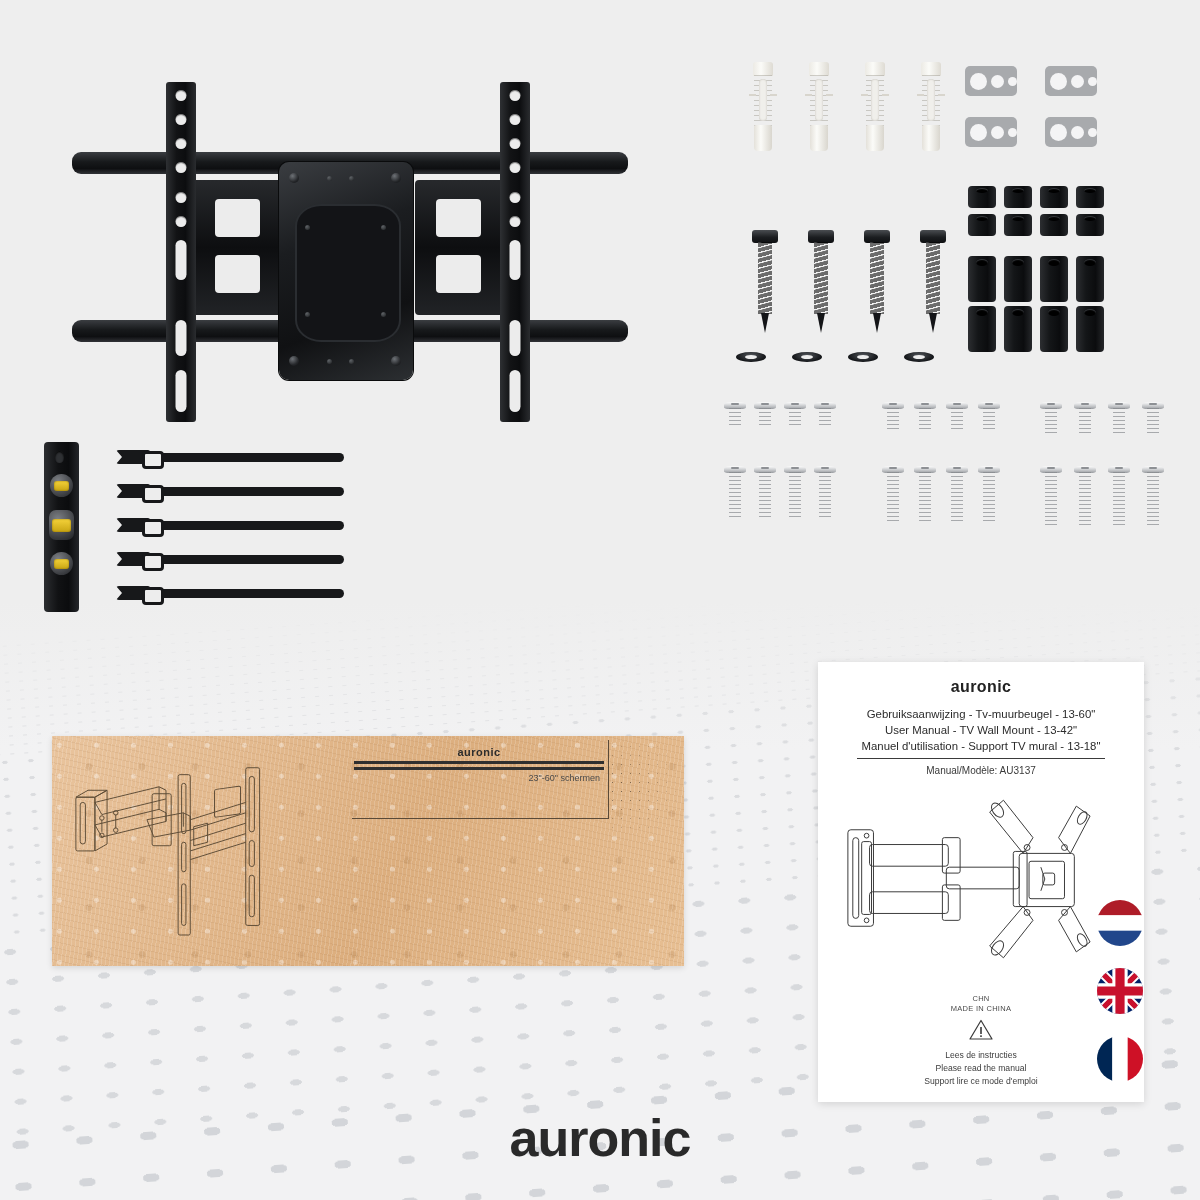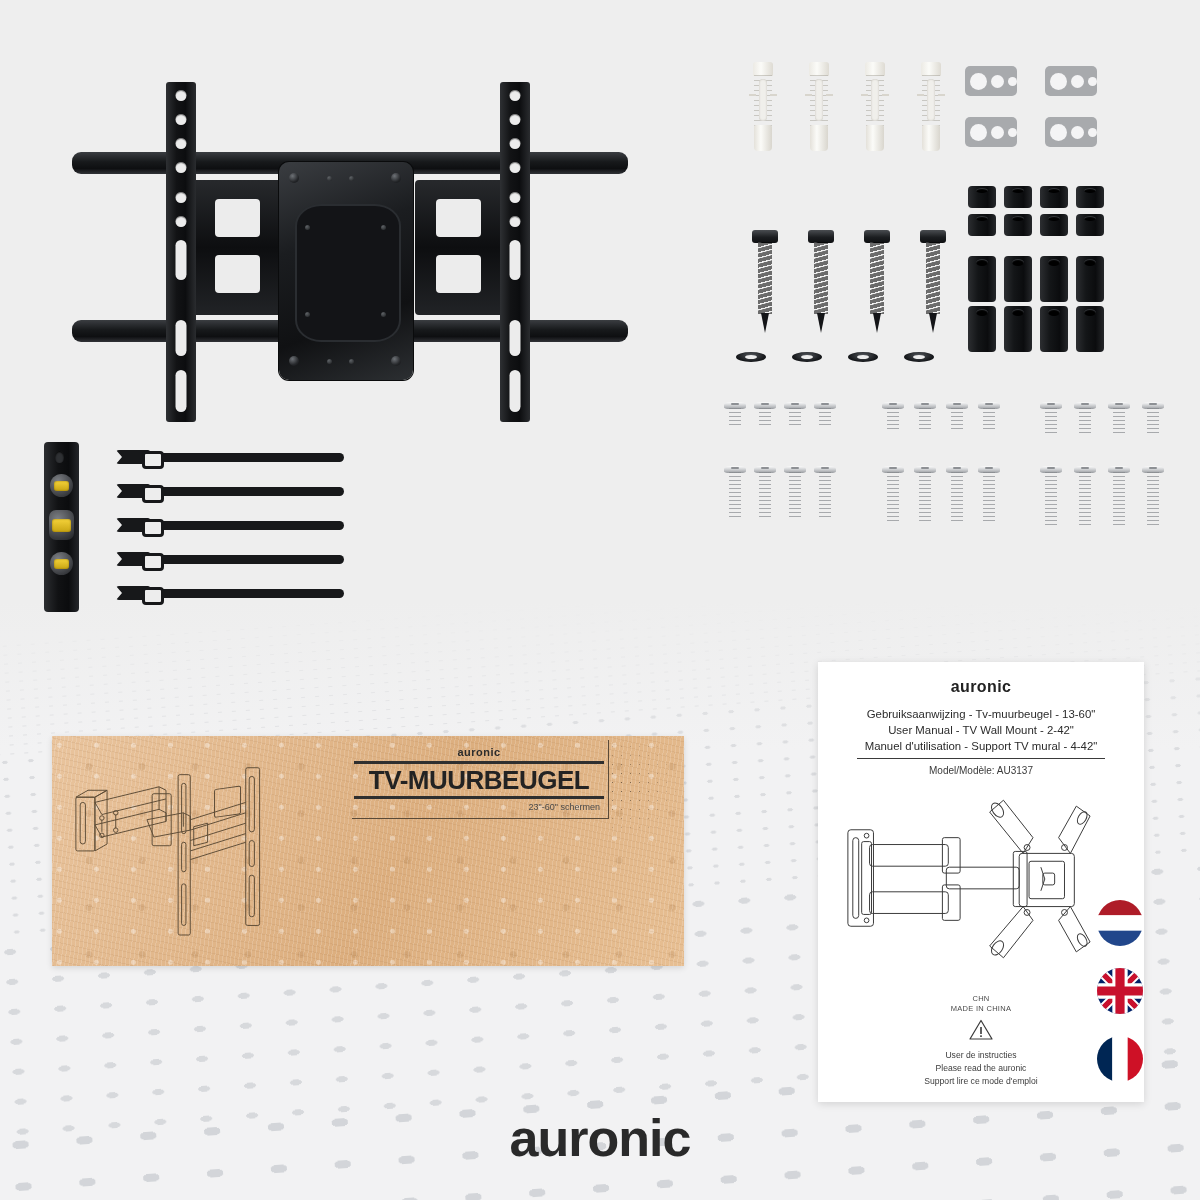--- a/index.html
+++ b/index.html
@@ -551,34 +551,33 @@
         <circle cx="62" cy="64" r="2.6"></circle>
           <circle cx="62" cy="84" r="2.6"></circle>
       </g>
     </svg>
 
     <div class="box-frame"></div>
     <div class="box-dots"></div>
     <div id="box-title">
       <div class="box-brand">auronic</div>
       <div class="box-rule"></div>
-      <div class="box-main">TV-MUURBEUGEL</div>
       <div class="box-rule"></div>
       <div class="box-sub">23"-60" schermen</div>
     </div>
   </div>
 
   <div id="manual">
     <div class="m-brand">auronic</div>
     <div style="margin-top:10px;">
       <div class="m-line">Gebruiksaanwijzing - Tv-muurbeugel - 13-60"</div>
-      <div class="m-line">User Manual - TV Wall Mount - 2-42"</div>
-      <div class="m-line">Manuel d'utilisation - Support TV mural - 4-42"</div>
+      <div class="m-line">User Manual - TV Wall Mount - 13-42"</div>
+      <div class="m-line">Manuel d'utilisation - Support TV mural - 13-18"</div>
       <div class="m-rule"></div>
-      <div class="m-model">Model/Modèle: AU3137</div>
+      <div class="m-model">Manual/Modèle: AU3137</div>
     </div>
 
     <svg viewBox="0 0 260 180" width="256" height="178" style="position:absolute;left:22px;top:128px;">
       <g fill="none" stroke="#3a3a3a" stroke-width="1" stroke-linejoin="round">
         <rect x="8" y="40" width="26" height="98" rx="3"></rect>
         <rect x="13" y="48" width="6" height="82" rx="3"></rect>
         <circle cx="27" cy="46" r="2.4"></circle>
           <circle cx="27" cy="132" r="2.4"></circle>
         <rect x="22" y="52" width="10" height="74" rx="2"></rect>
         <rect x="30" y="55" width="80" height="22" rx="3"></rect>
@@ -607,22 +606,22 @@
     </svg>
 
     <div class="m-foot">
       <div class="m-chn">CHN</div>
       <div class="m-chn">MADE IN CHINA</div>
       <svg class="m-warn" viewBox="0 0 24 21">
         <path d="M12 1.5 L23 20 L1 20 Z" fill="none" stroke="#3a3a3a" stroke-width="1.2" stroke-linejoin="round"></path>
         <rect x="11.2" y="8" width="1.6" height="7" fill="#3a3a3a"></rect>
         <rect x="11.2" y="16.3" width="1.6" height="1.7" fill="#3a3a3a"></rect>
       </svg>
-      <div class="m-read">User de instructies</div>
-      <div class="m-read">Please read the auronic</div>
+      <div class="m-read">Lees de instructies</div>
+      <div class="m-read">Please read the manual</div>
       <div class="m-read">Support lire ce mode d'emploi</div>
     </div>
   </div>
 
   <div class="flag nl">
     <svg viewBox="0 0 46 46" width="46" height="46">
       <rect width="46" height="15.34" fill="#ae1c28"></rect>
       <rect y="15.34" width="46" height="15.33" fill="#ffffff"></rect>
       <rect y="30.67" width="46" height="15.33" fill="#21468b"></rect>
     </svg>

